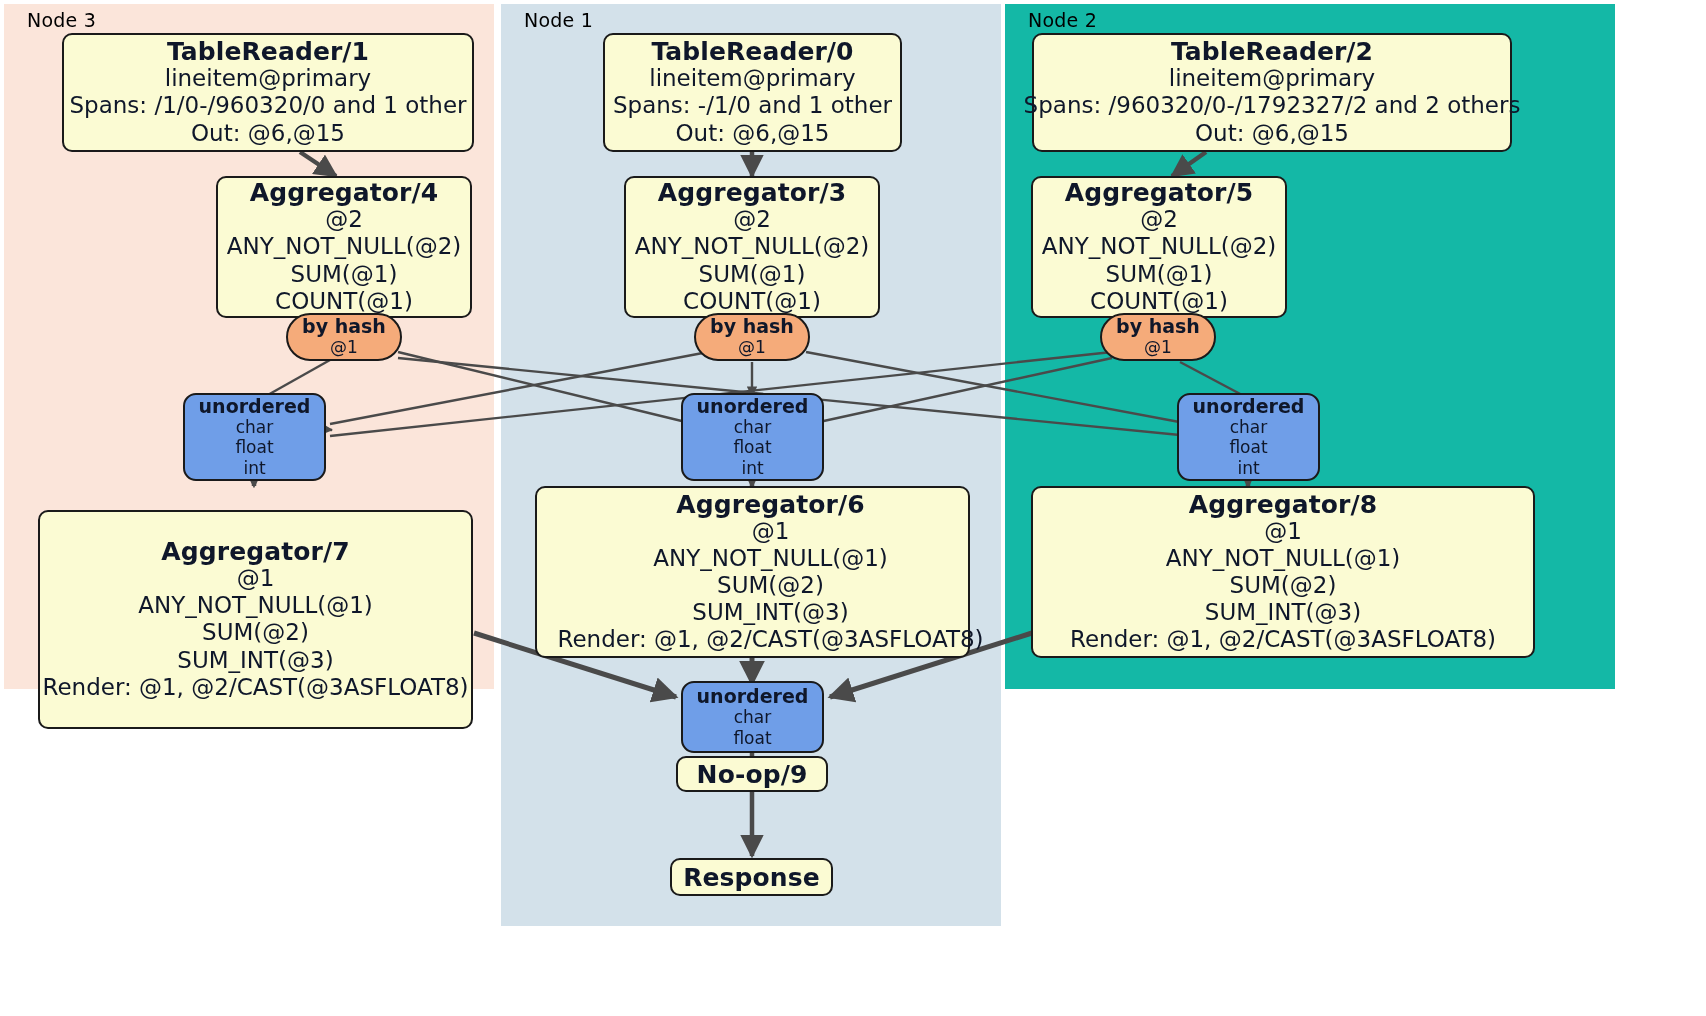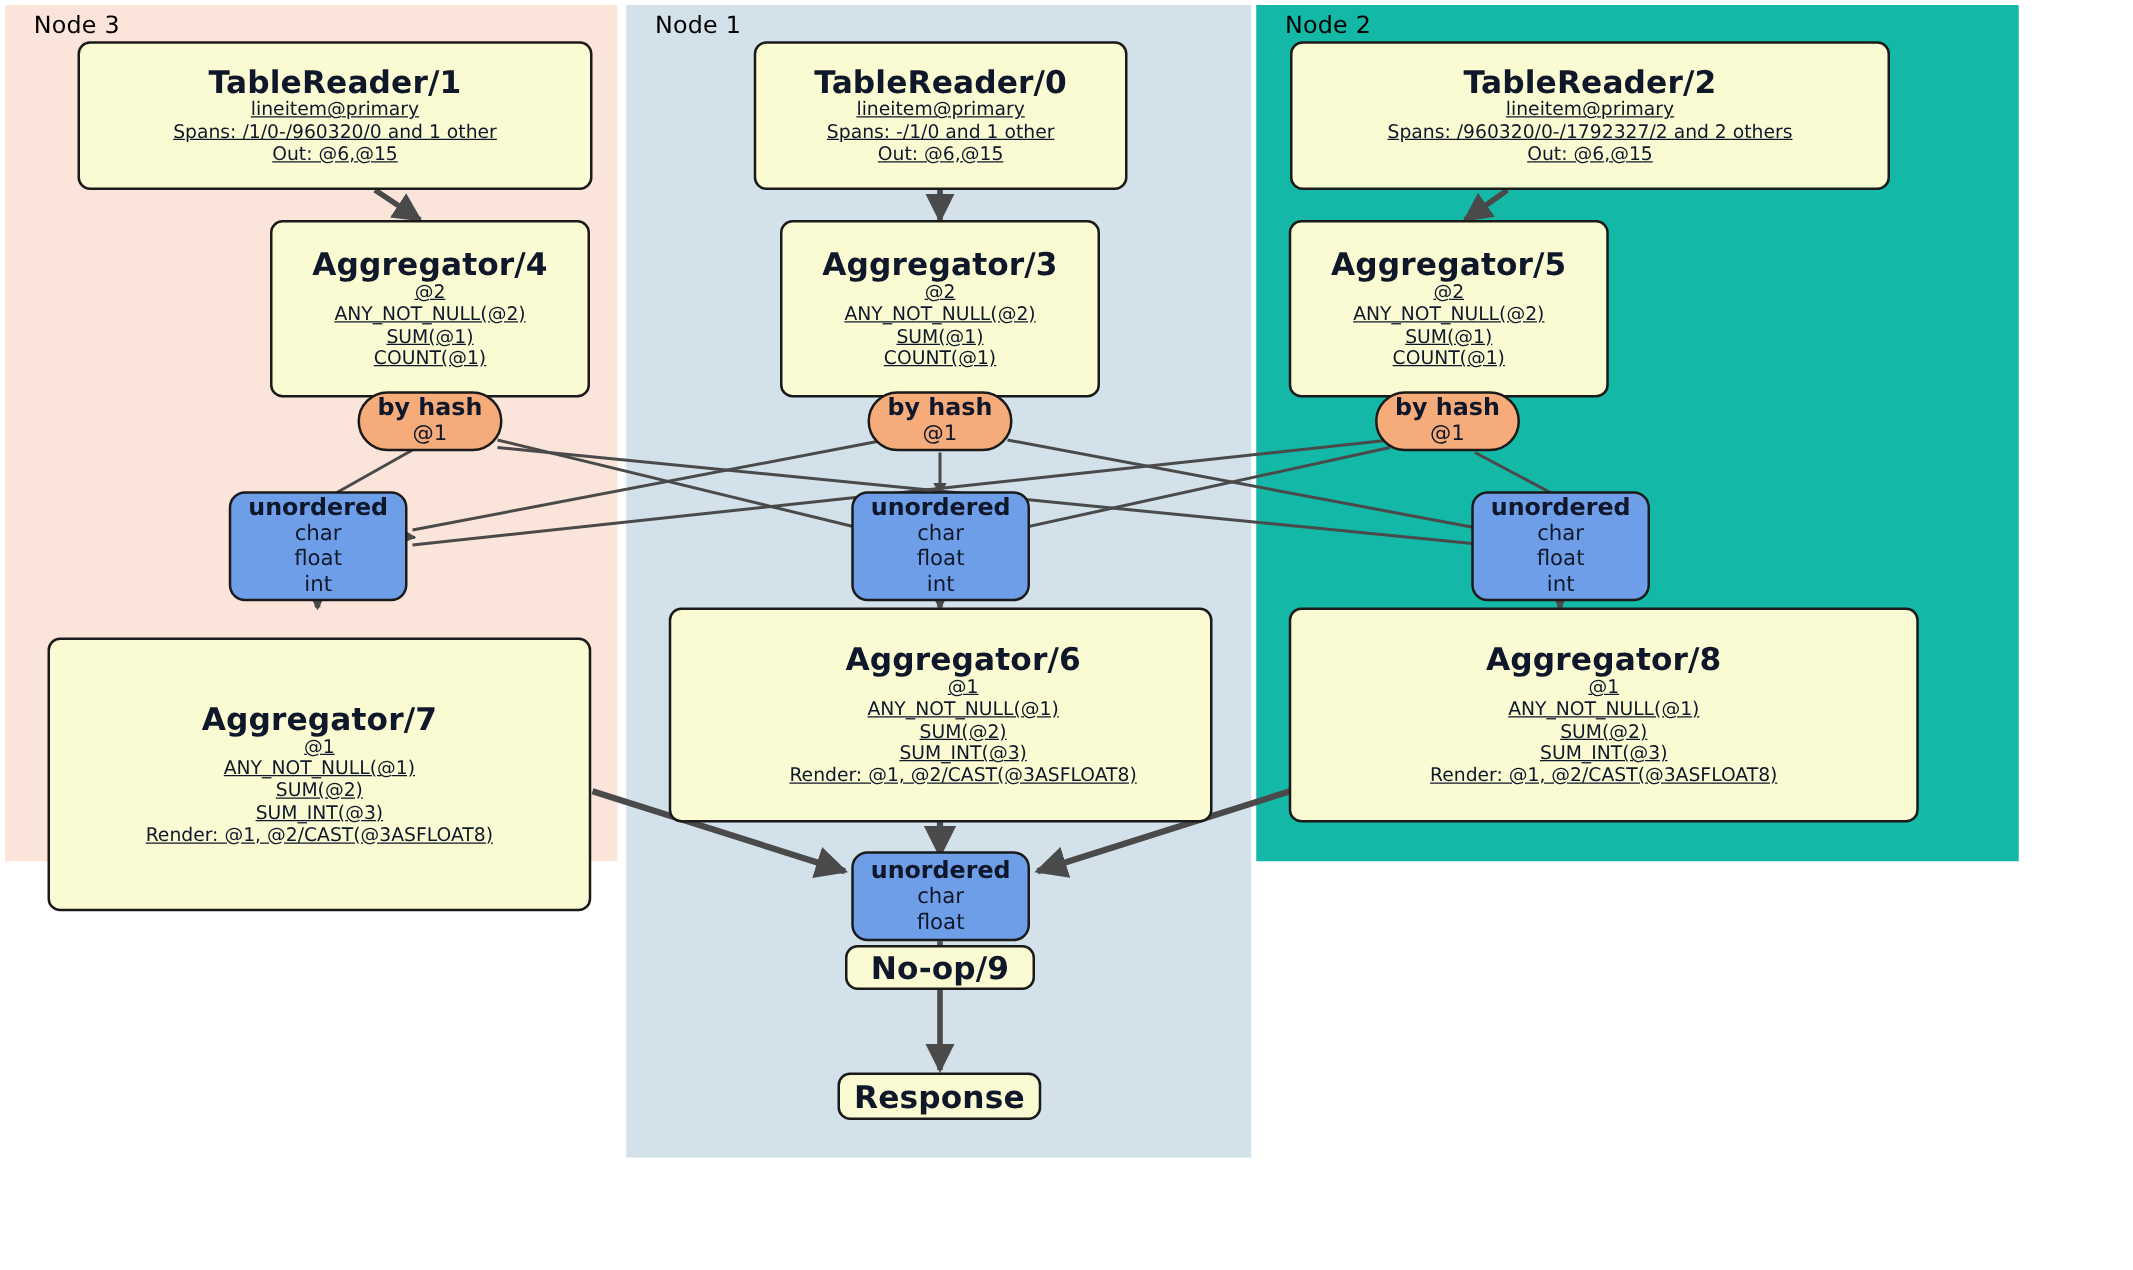--- a/index.html
+++ b/index.html
@@ -28,21 +28,21 @@
     background:#fbfbd3;border:2px solid #1a1a1a;border-radius:10px;
   }
   .router{
     background:#f5ab7a;border:2px solid #1a1a1a;border-radius:24px;
   }
   .sync{
     background:#6f9ee8;border:2px solid #1a1a1a;border-radius:13px;
   }
   .ttl{font-weight:bold;font-size:25px;line-height:1.08;letter-spacing:.1px;}
   .ttl-sm{font-weight:bold;font-size:19px;line-height:1.12;}
-  .sub{font-size:15px;line-height:1.18;white-space:nowrap;text-decoration:underline;}
+  .sub{font-size:23px;line-height:1.18;white-space:nowrap;}
   .sub-sm{font-size:17px;line-height:1.2;white-space:nowrap;}
 </style>
 </head>
 <body>
 
 <div id="stage">
 
   <div class="panel" style="left:4px;top:4px;width:490px;height:685px;background:#fbe5da;">
     <span class="panel-label">Node 3</span>
   </div>

